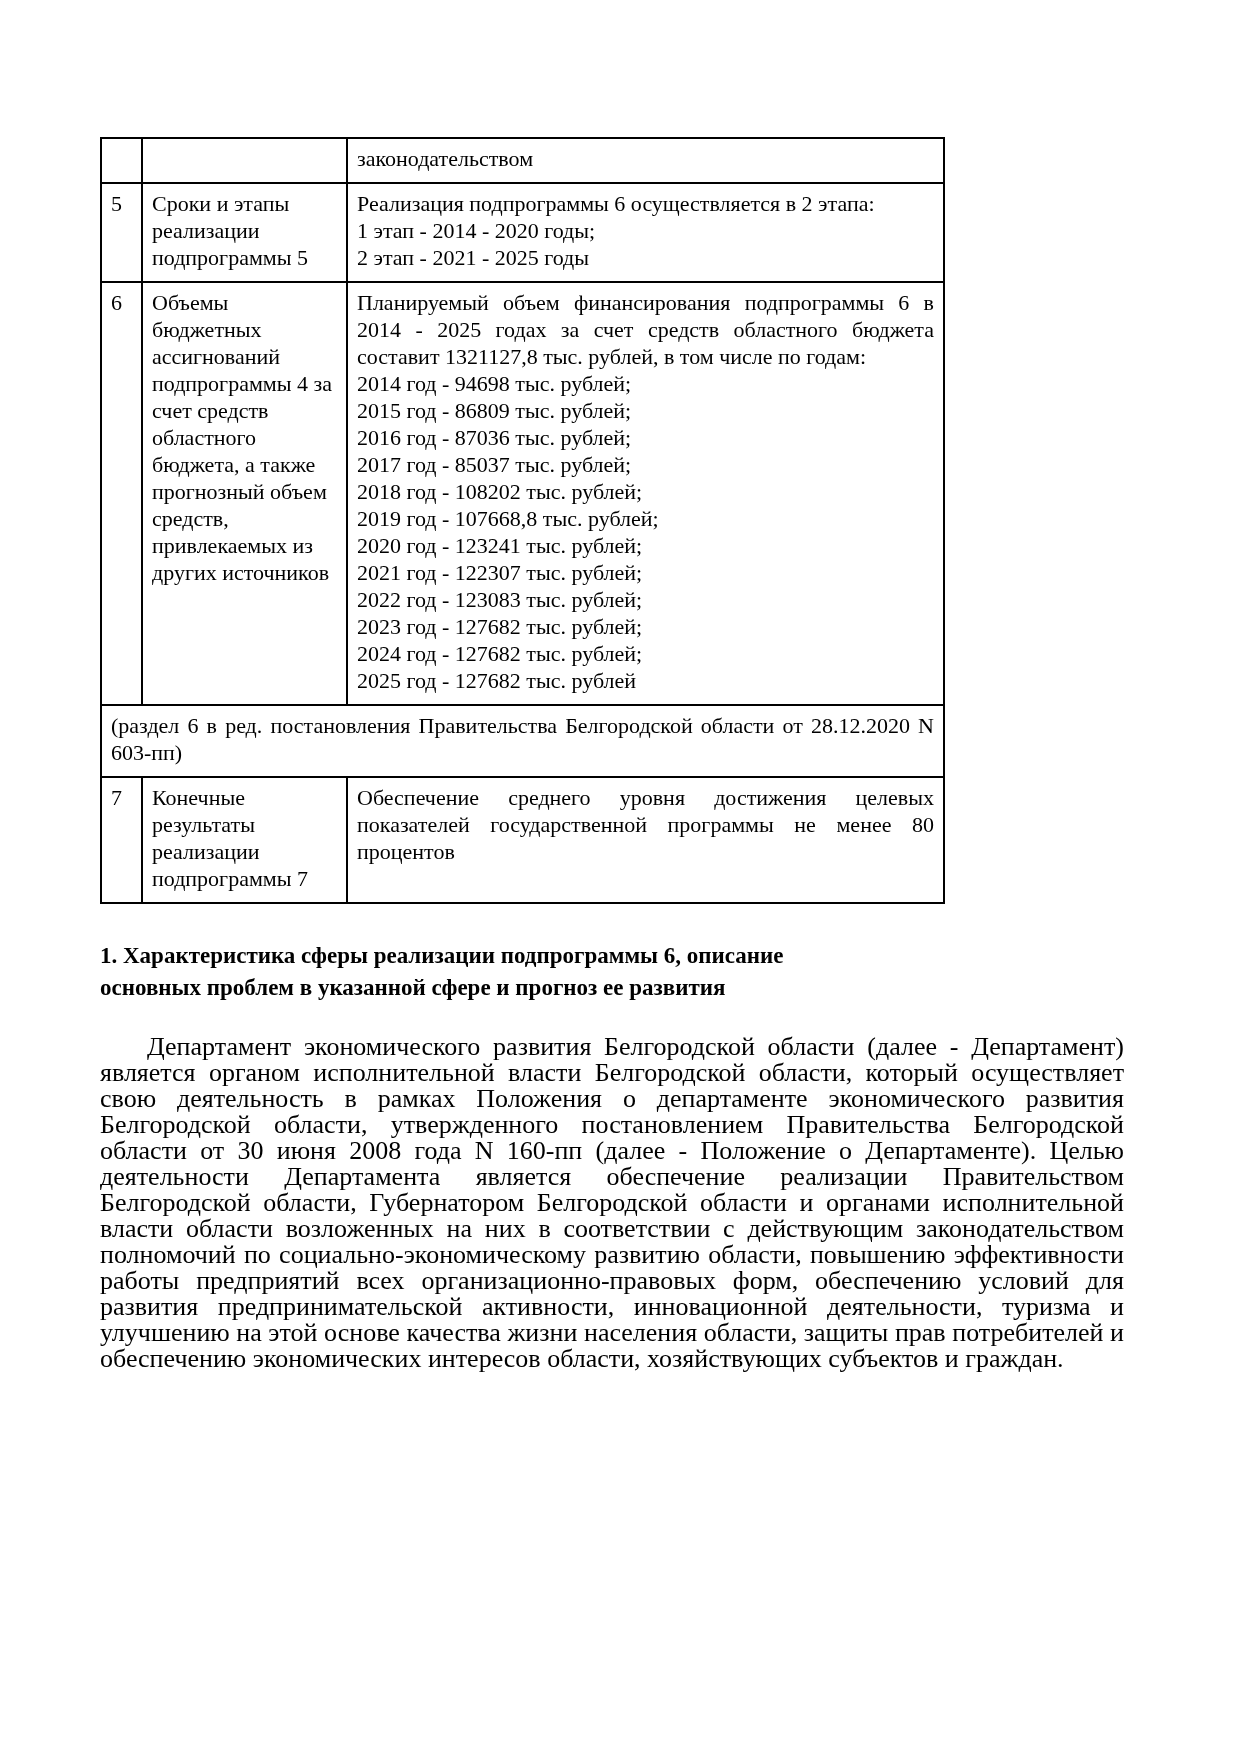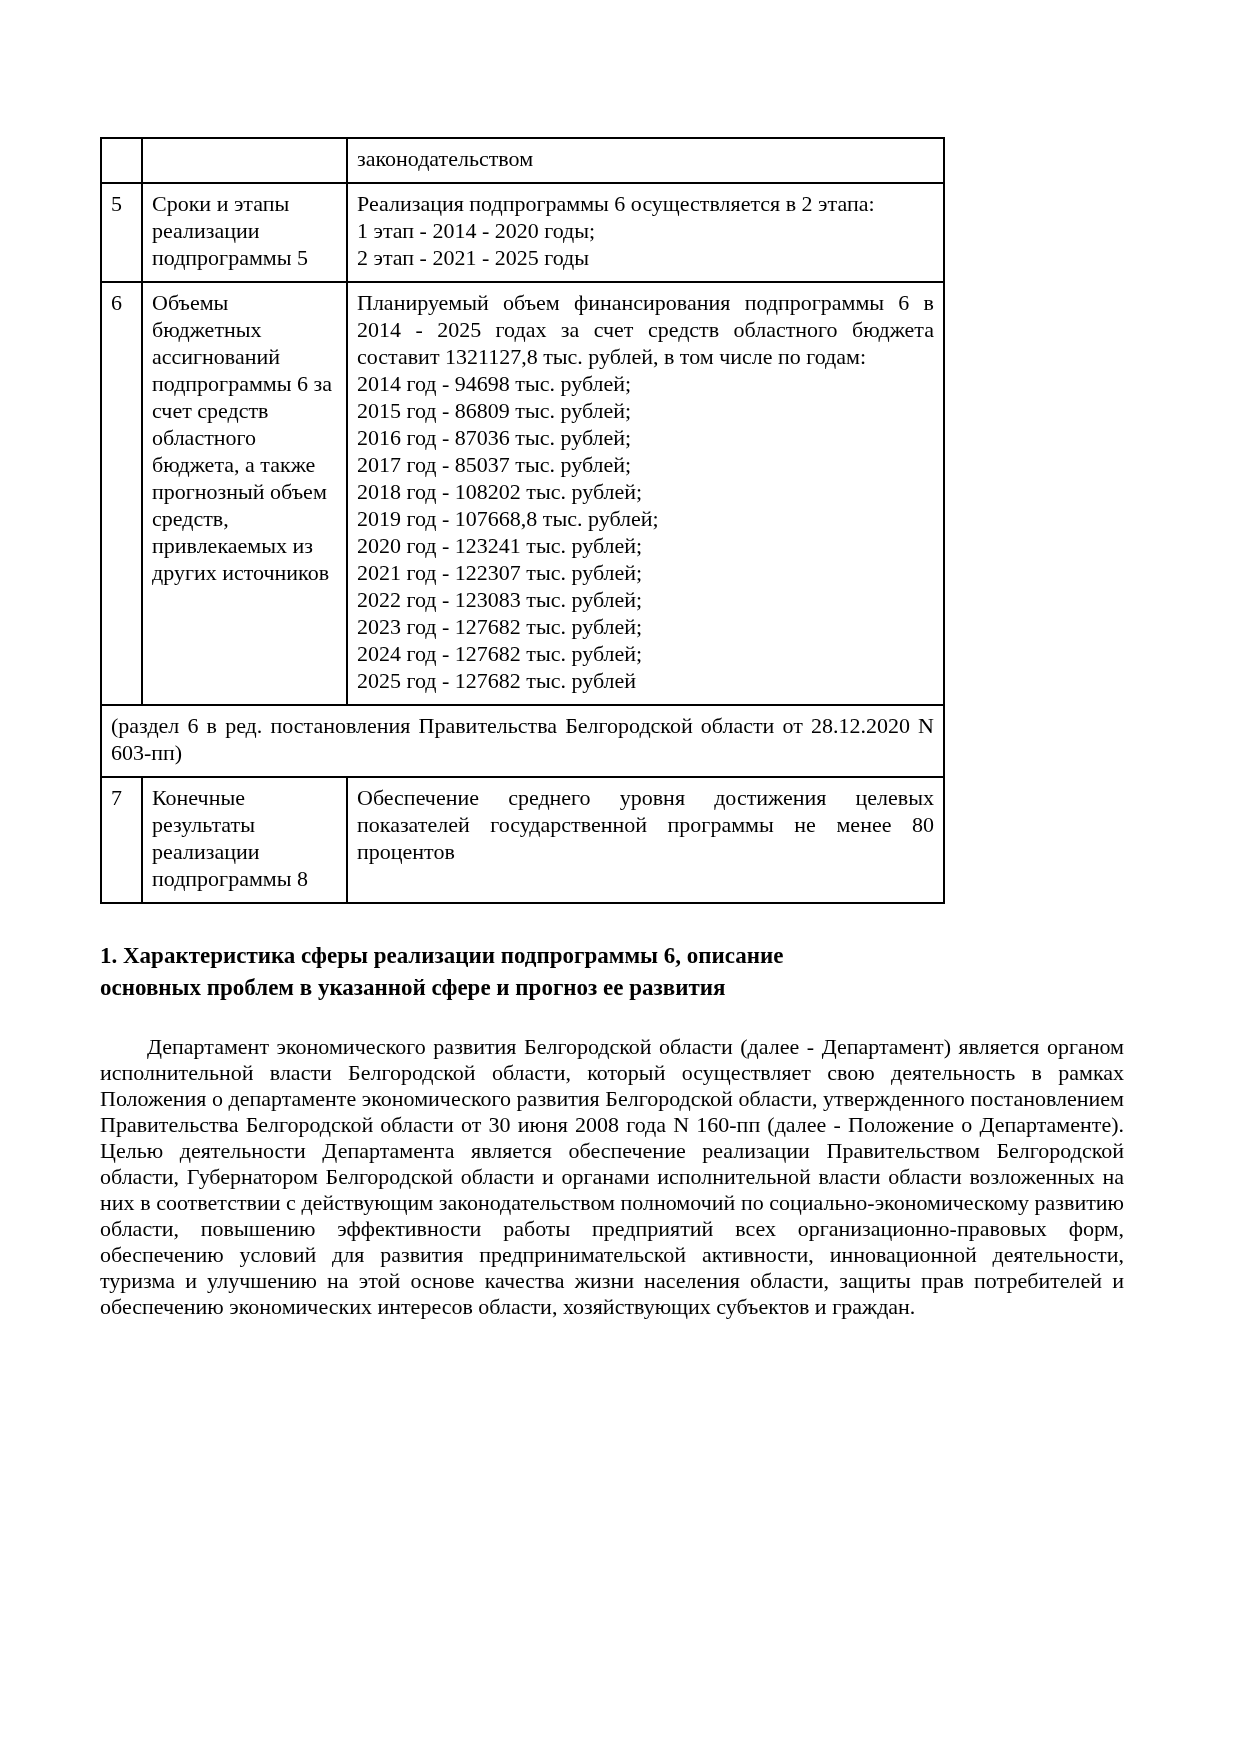--- a/index.html
+++ b/index.html
@@ -46,21 +46,21 @@
     width: 1024px;
     margin: 36px 0 0 0;
     font-size: 23px;
     font-weight: bold;
     line-height: 32px;
     white-space: pre-line;
   }
   .body-par {
     width: 1024px;
     margin: 30px 0 0 0;
-    font-size: 22px;
+    font-size: 26px;
     line-height: 26px;
     text-align: justify;
     text-indent: 47px;
   }
   .body-par + .body-par {
     margin-top: 22px;
   }
 </style>
 </head>
 <body>
@@ -81,41 +81,41 @@
       </tr>
       <tr>
         <td class="cell-num">5</td>
         <td class="cell-label">Сроки и этапы реализации подпрограммы 5</td>
         <td class="cell-content">Реализация подпрограммы 6 осуществляется в 2 этапа:
 1 этап - 2014 - 2020 годы;
 2 этап - 2021 - 2025 годы</td>
       </tr>
       <tr>
         <td class="cell-num">6</td>
-        <td class="cell-label">Объемы бюджетных ассигнований подпрограммы 6 за счет средств областного бюджета, а также прогнозный объем средств, привлекаемых из других источников</td>
+        <td class="cell-label">Объемы бюджетных ассигнований подпрограммы 4 за счет средств областного бюджета, а также прогнозный объем средств, привлекаемых из других источников</td>
         <td class="cell-content cell-justify">Планируемый объем финансирования подпрограммы 6 в 2014 - 2025 годах за счет средств областного бюджета составит 1321127,8 тыс. рублей, в том числе по годам:
 2014 год - 94698 тыс. рублей;
 2015 год - 86809 тыс. рублей;
 2016 год - 87036 тыс. рублей;
 2017 год - 85037 тыс. рублей;
 2018 год - 108202 тыс. рублей;
 2019 год - 107668,8 тыс. рублей;
 2020 год - 123241 тыс. рублей;
 2021 год - 122307 тыс. рублей;
 2022 год - 123083 тыс. рублей;
 2023 год - 127682 тыс. рублей;
 2024 год - 127682 тыс. рублей;
 2025 год - 127682 тыс. рублей</td>
       </tr>
       <tr>
         <td colspan="3" class="cell-note">(раздел 6 в ред. постановления Правительства Белгородской области от 28.12.2020 N 603-пп)</td>
       </tr>
       <tr>
         <td class="cell-num">7</td>
-        <td class="cell-label">Конечные результаты реализации подпрограммы 8</td>
+        <td class="cell-label">Конечные результаты реализации подпрограммы 7</td>
         <td class="cell-content cell-justify">Обеспечение среднего уровня достижения целевых показателей государственной программы не менее 80 процентов</td>
       </tr>
     </tbody>
   </table>
 
   <div class="heading">1. Характеристика сферы реализации подпрограммы 6, описание
 основных проблем в указанной сфере и прогноз ее развития</div>
 
   <p class="body-par">Департамент экономического развития Белгородской области (далее - Департамент) является органом исполнительной власти Белгородской области, который осуществляет свою деятельность в рамках Положения о департаменте экономического развития Белгородской области, утвержденного постановлением Правительства Белгородской области от 30 июня 2008 года N 160-пп (далее - Положение о Департаменте). Целью деятельности Департамента является обеспечение реализации Правительством Белгородской области, Губернатором Белгородской области и органами исполнительной власти области возложенных на них в соответствии с действующим законодательством полномочий по социально-экономическому развитию области, повышению эффективности работы предприятий всех организационно-правовых форм, обеспечению условий для развития предпринимательской активности, инновационной деятельности, туризма и улучшению на этой основе качества жизни населения области, защиты прав потребителей и обеспечению экономических интересов области, хозяйствующих субъектов и граждан.</p>
 

